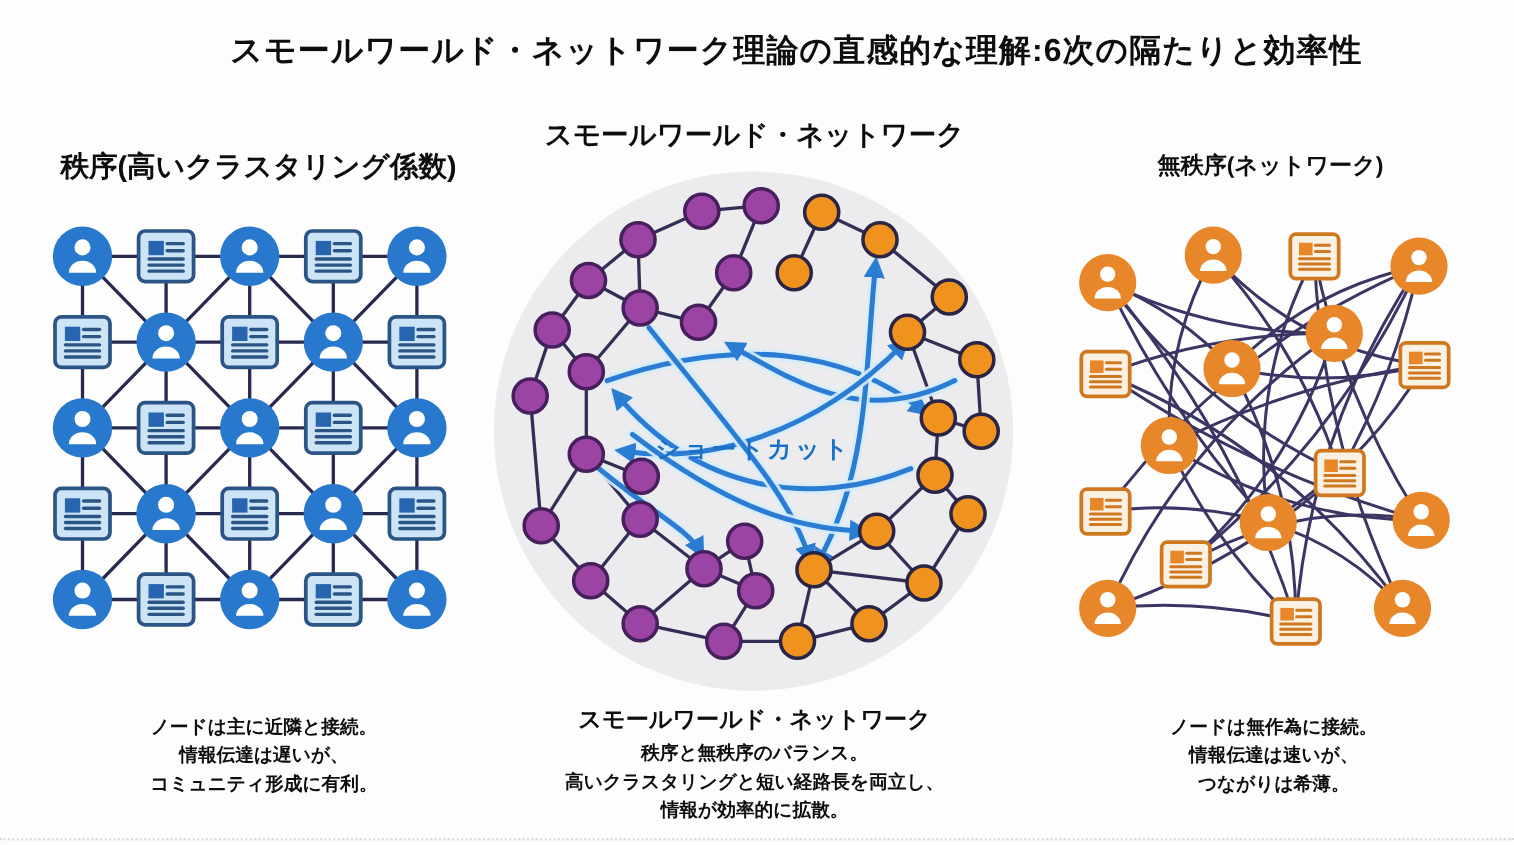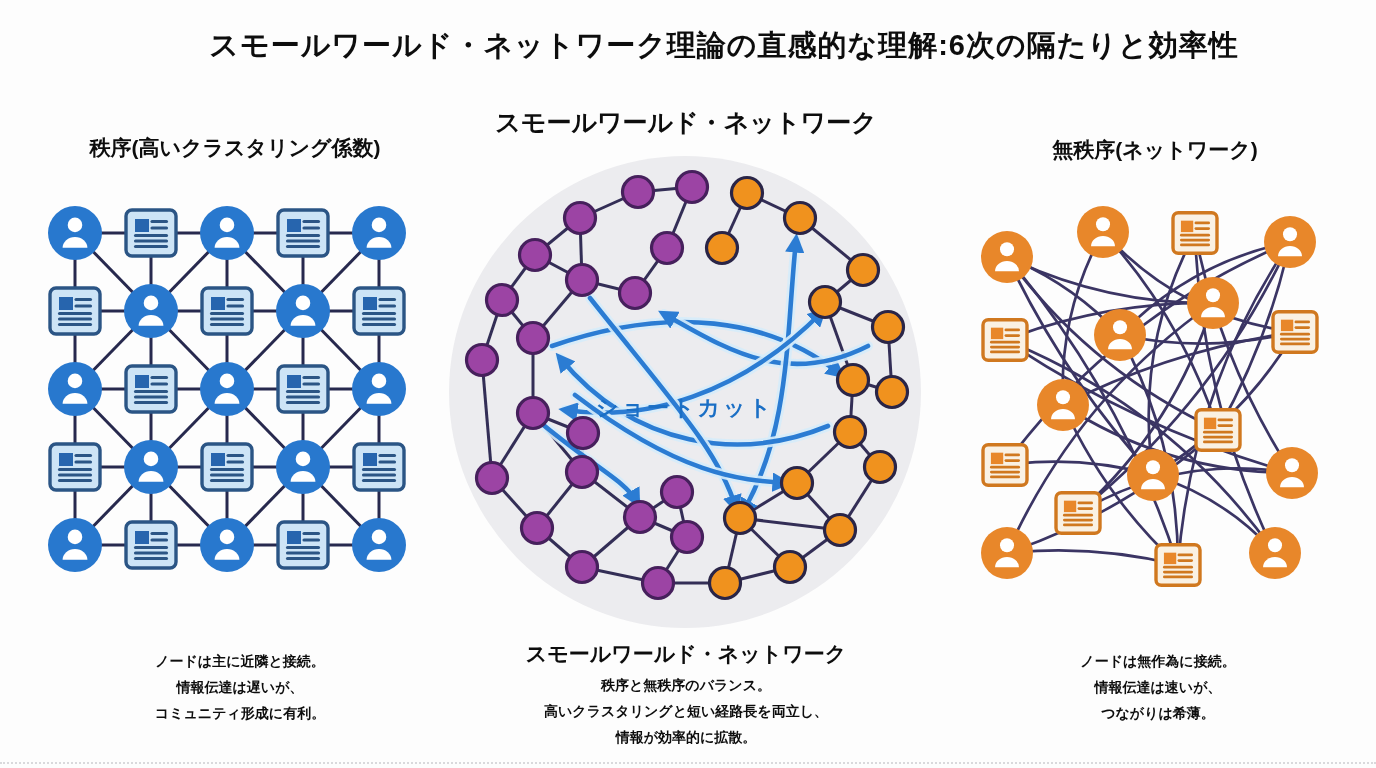--- a/index.html
+++ b/index.html
@@ -1,24 +1,24 @@
 <!DOCTYPE html>
 <html><head>
 <meta charset="utf-8">
 <style>
   html,body{margin:0;padding:0;background:#FDFDFD;width:1376px;height:768px;overflow:hidden;
     font-family:"Liberation Sans","DejaVu Sans",sans-serif;color:#0D0D0D;}
   .canvas{position:absolute;left:0;top:0;width:1376px;height:768px;background:#FDFDFD;}
   .title{position:absolute;left:0;top:26px;width:1376px;text-align:center;
     font-size:29px;font-weight:800;letter-spacing:1px;padding-left:36px;}
   .heading{position:absolute;text-align:center;font-weight:800;}
-  .heading.left{left:30px;top:134px;width:410px;font-size:21px;}
+  .heading.left{left:30px;top:134px;width:410px;font-size:26px;}
   .heading.center{left:440px;top:106px;width:492px;font-size:25px;}
   .heading.right{left:950px;top:136px;width:410px;font-size:21px;}
-  .caption{position:absolute;text-align:center;font-weight:700;font-size:14px;
+  .caption{position:absolute;text-align:center;font-weight:700;font-size:17px;
     line-height:26px;white-space:pre-line;}
   .caption.left{left:40px;top:648px;width:400px;}
   .caption.center{left:440px;top:672px;width:492px;}
   .caption.right{left:958px;top:648px;width:400px;}
   .caption-title{position:absolute;left:440px;top:640px;width:492px;text-align:center;
     font-size:21px;font-weight:800;}
   svg{position:absolute;overflow:visible;}
   #left-svg{left:30px;top:186px;}
   #center-svg{left:440px;top:150px;}
   #right-svg{left:950px;top:180px;}

